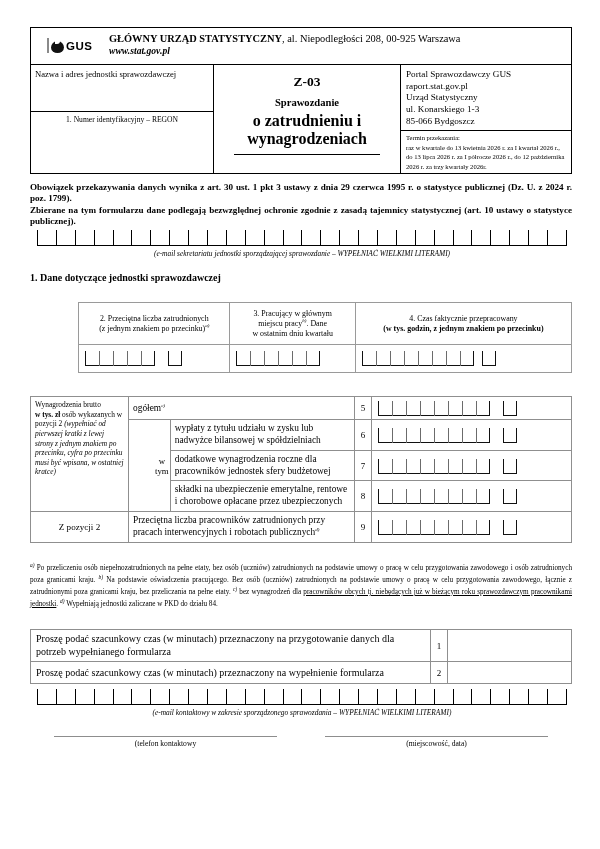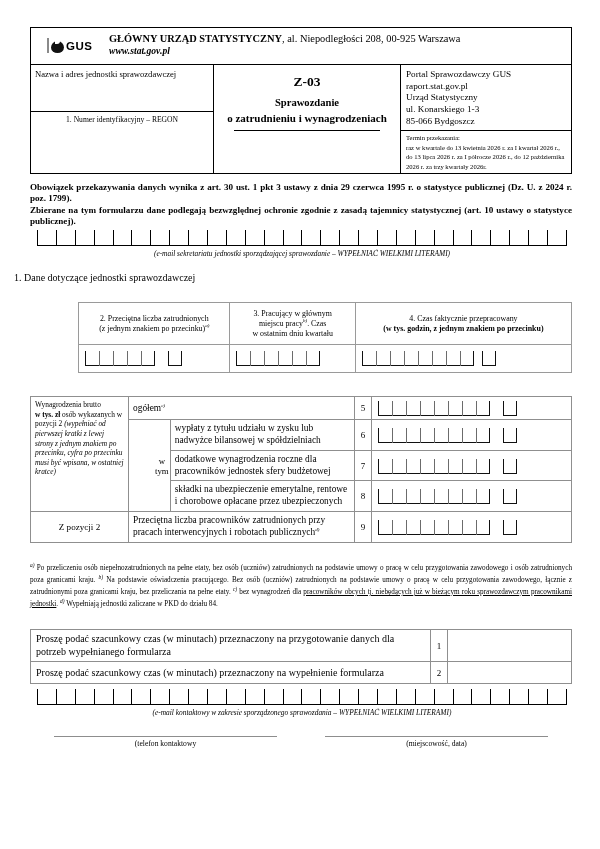--- a/index.html
+++ b/index.html
@@ -83,21 +83,21 @@
     font-size: 7.6px;
   }
   .hdr-mid {
     flex: 1;
     border-right: 1.1px solid #000;
     text-align: center;
     padding: 5px 4px 3px 4px;
   }
   .z03 { font-size: 13.5px; font-weight: bold; margin-top: 4px; }
   .spraw { font-size: 10.6px; font-weight: bold; margin-top: 7px; }
-  .zatr { font-size: 11px; font-weight: bold; margin-top: 4px; }
+  .zatr { font-size: 16px; font-weight: bold; margin-top: 4px; }
   .rule-mid {
     border-top: 1.1px solid #000;
     margin: 6px 16px 0 16px;
   }
   .okres { font-size: 10.8px; font-weight: bold; line-height: 1.28; margin-top: 6px; }
 
   .hdr-right { width: 170px; flex: 0 0 170px; }
   .hdr-right-top { padding: 4px 3px 3px 5px; font-size: 9.2px; line-height: 1.27; }
   .hdr-right-bot {
     border-top: 1.1px solid #000;
@@ -128,22 +128,22 @@
   .comb .cell:first-child { border-left: 1.8px solid #000; }
   .comb .cell.last-edge { border-right: 1.8px solid #000; }
 
   .email-row-1 { position: absolute; left: 37px; top: 231px; width: 530px; }
   .email-cap-1 {
     position: absolute; left: 37px; top: 249px; width: 530px;
     text-align: center; font-size: 7.4px; font-style: italic;
   }
 
   .sec1-title {
-    position: absolute; left: 14px; top: 272px;
-    font-size: 10px; font-weight: normal;
+    position: absolute; left: 30px; top: 272px;
+    font-size: 10px; font-weight: bold;
   }
 
   
   .t1 {
     position: absolute; left: 78px; top: 302px; width: 494px;
     border: 1.1px solid #9a9a9a;
     border-collapse: collapse;
   }
   .t1 td { border: 1.1px solid #9a9a9a; vertical-align: middle; }
   .t1 .hd { text-align: center; font-size: 7.9px; line-height: 1.22; padding: 4px 3px; height: 42px; }
@@ -317,21 +317,21 @@
     <tbody>
         <tr>
       <td class="hd">
         <span>2.</span>
         <span>Przeciętna liczba zatrudnionych</span><br>
         <span>(z jednym znakiem po przecinku)</span><span class="sup">a)</span>
       </td>
       <td class="hd">
         <span>3.</span>
         <span>Pracujący w głównym</span><br>
-        <span>miejscu pracy</span><span class="sup">b)</span><span>. Czas</span><br>
+        <span>miejscu pracy</span><span class="sup">b)</span><span>. Dane</span><br>
         <span>w ostatnim dniu kwartału</span>
       </td>
       <td class="hd">
         <span>4.</span>
         <span>Czas faktycznie przepracowany</span><br>
         <span class="b">(w tys. godzin, z jednym znakiem po przecinku)</span>
       </td>
     </tr>
     <tr>
       <td class="bx">

